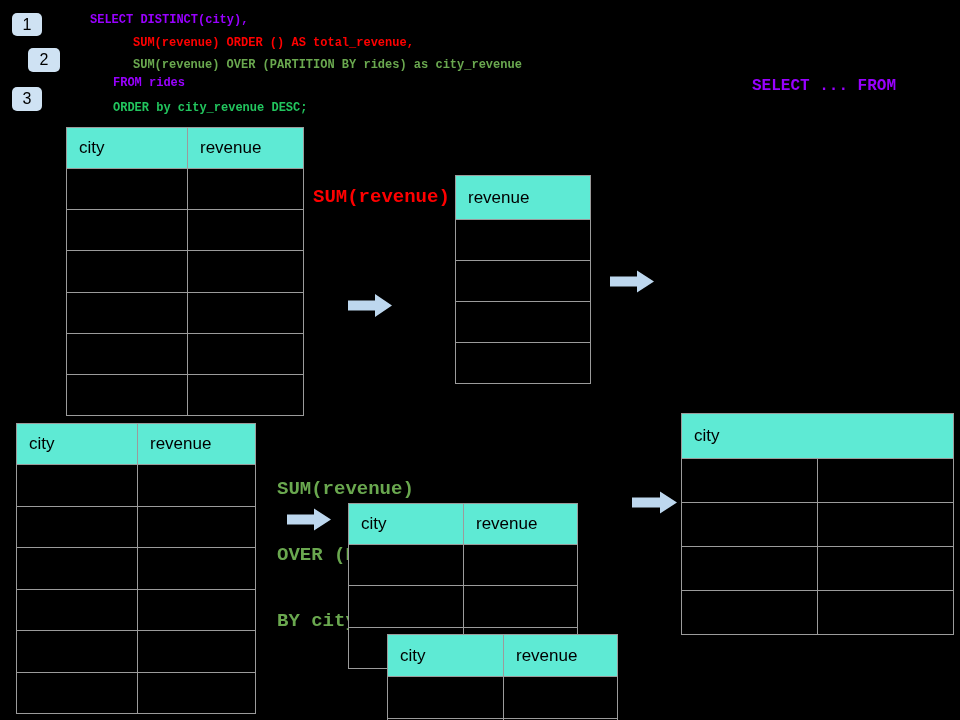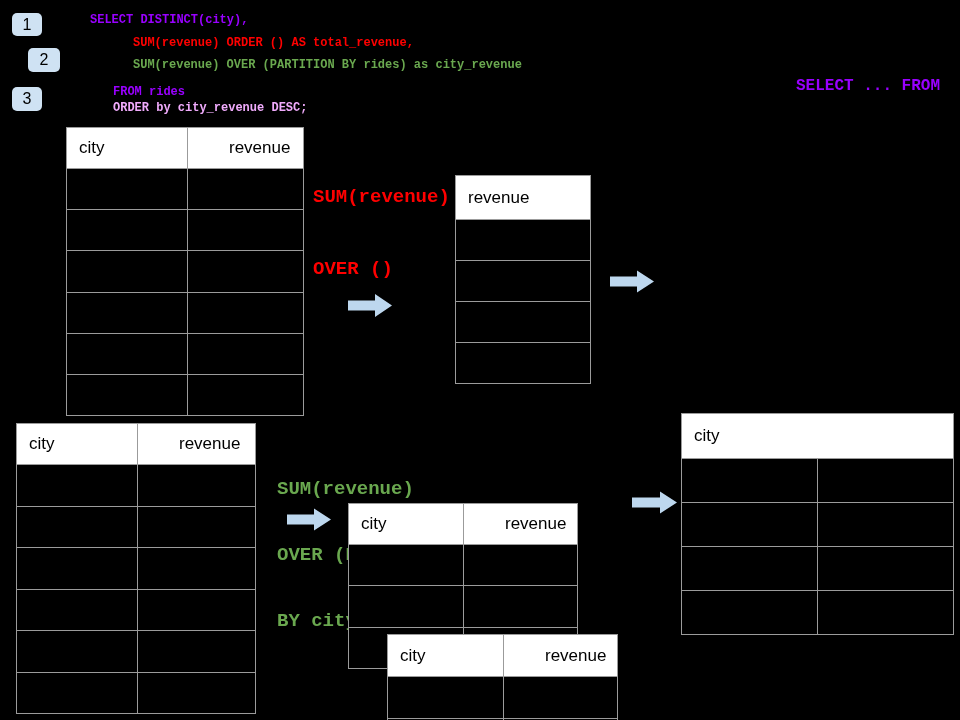--- a/index.html
+++ b/index.html
@@ -18,28 +18,28 @@
   
   .code {
     position: absolute; white-space: pre; font-weight: bold;
     font-family: "Liberation Mono", "DejaVu Sans Mono", monospace;
   }
   .code-main  { font-size: 12px; }
   .ann        { position: absolute; font-weight: bold; white-space: pre;
                 font-family: "Liberation Mono", "DejaVu Sans Mono", monospace; }
   .ann-red    { font-size: 19px; line-height: 24px; }
   .ann-green  { font-size: 19px; line-height: 22px; }
-  .side-note  { font-size: 16px; line-height: 20px; margin-left: 44px; }
+  .side-note  { font-size: 16px; line-height: 20px; }
   
   .tbl {
     position: absolute; background: #000; box-sizing: border-box;
     border: 1px solid #9B9B9B; display: flex; flex-direction: column;
   }
   .thead {
-    display: flex; background: #ffffff; flex: 0 0 auto; box-sizing: border-box; gap: 29px;
+    display: flex; background: #5eead4; flex: 0 0 auto; box-sizing: border-box;
   }
   .th {
     display: flex; align-items: center; padding-left: 12px; box-sizing: border-box;
     font-size: 17px; color: #000;
   }
   .th:not(:last-child) { border-right: 1px solid #9B9B9B; }
   .trow { display: flex; flex: 1 1 0; border-top: 1px solid #9B9B9B; box-sizing: border-box; }
   .td   { box-sizing: border-box; }
   .td:not(:last-child) { border-right: 1px solid #9B9B9B; }
   .arrow { position: absolute; }
@@ -50,31 +50,30 @@
 <div class="canvas">
 
   <div class="badge" style="left:12px;top:13px;width:30px;height:23px">1</div>
   <div class="badge" style="left:28px;top:48px;width:32px;height:24px">2</div>
   <div class="badge" style="left:12px;top:87px;width:30px;height:24px">3</div>
 
   <div>
     <div class="code code-main" style="left: 90px; top: 13px; color: rgb(153, 0, 255);">SELECT DISTINCT(city),</div>
     <div class="code code-main" style="left: 133px; top: 36px; color: rgb(255, 0, 0);">SUM(revenue) ORDER () AS total_revenue,</div>
     <div class="code code-main" style="left: 133px; top: 58px; color: rgb(106, 168, 79);">SUM(revenue) OVER (PARTITION BY rides) as city_revenue</div>
-    <div class="code code-main" style="left: 113px; top: 85px; color: rgb(153, 0, 255);">FROM rides</div>
-    <div class="code code-main" style="left: 113px; top: 101px; color: #f0abfc;">ORDER by city_revenue DESC;</div>
+    <div class="code code-main" style="left: 113px; top: 76px; color: rgb(153, 0, 255);">FROM rides</div>
+    <div class="code code-main" style="left: 113px; top: 101px; color: #22c55e;">ORDER by city_revenue DESC;</div>
   </div>
 
   <div class="ann side-note" style="left: 752px; top: 36px; color: rgb(153, 0, 255);">
     <div>SELECT ... FROM</div>
   </div>
 
   <div class="ann ann-red" style="left: 313px; top: 137px; color: rgb(255, 0, 0);">
     <div>SUM(revenue)</div>
-    <div>OVER ()</div>
   </div>
 
   <div class="ann ann-green" style="left: 277px; top: 434px; color: rgb(106, 168, 79);">
     <div>SUM(revenue)</div>
     <div>OVER (PARTITION</div>
     <div>BY city)</div>
   </div>
 
   <div class="tbl" style="left:66px;top:127px;width:238px;height:289px">
     <div class="thead" style="height:40px">

